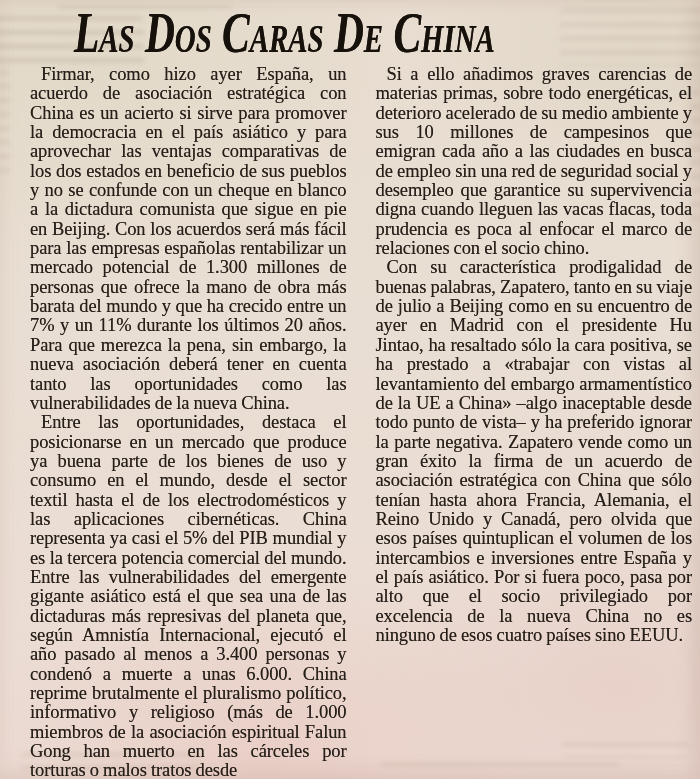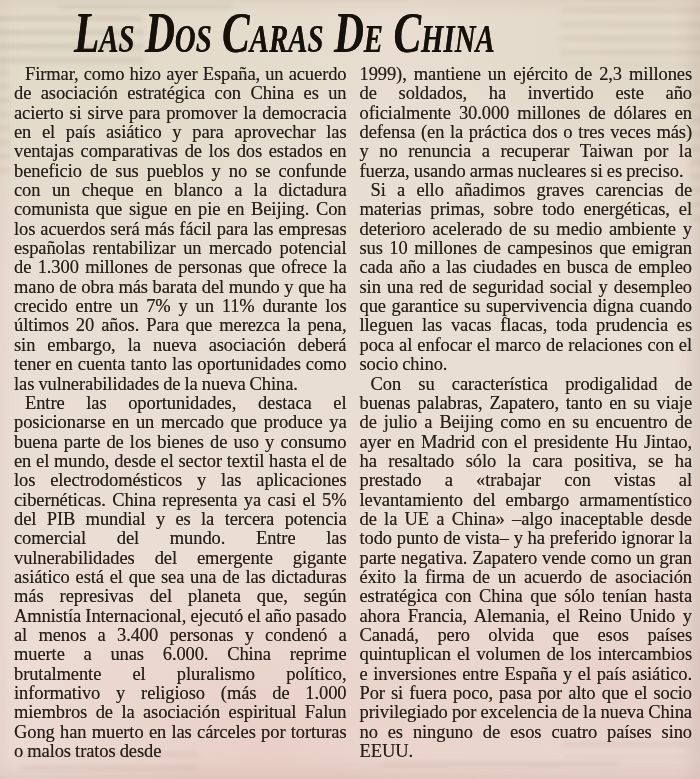--- a/index.html
+++ b/index.html
@@ -74,21 +74,21 @@
     letter-spacing: -0.1px;
   }
   .col { flex: 1 1 0; min-width: 0; }
   .col p {
     margin: 0;
     hyphens: auto;
     -webkit-hyphens: auto;
     word-spacing: -0.4px;
     text-shadow: 0 0 0.5px rgba(38,31,25,0.65);
   }
-  .col p.indent { text-indent: 11px; }
+  .col p.indent { text-indent: 11px; margin-left: 16px; }
 </style>
 </head>
 <body>
 
 <div class="paper">
 
   <div class="bleed strong" style="left:55px;  top:-8px;  width:180px; height:16px;"></div>
   <div class="bleed faint" style="left:240px; top:-6px;  width:170px; height:12px;"></div>
   <div class="bleed strong" style="left:585px; top:-7px;  width:70px;  height:14px;"></div>
   <div class="bleed" style="left:-6px;  top:16px;  width:150px; height:52px;"></div>
@@ -100,19 +100,18 @@
   <div class="bleed faint" style="left:380px; top:762px; width:240px; height:14px;"></div>
 
   <h1 class="masthead"><span class="masthead-inner">Las Dos Caras De China</span></h1>
 
   <div class="columns">
     <div class="col">
       <p class="indent">Firmar, como hizo ayer España, un acuerdo de asociación estratégica con China es un acierto si sirve para promover la democracia en el país asiático y para aprovechar las ventajas comparativas de los dos estados en beneficio de sus pueblos y no se confunde con un cheque en blanco a la dictadura comunista que sigue en pie en Beijing. Con los acuerdos será más fácil para las empresas españolas rentabilizar un mercado potencial de 1.300 millones de personas que ofrece la mano de obra más barata del mundo y que ha crecido entre un 7% y un 11% durante los últimos 20 años. Para que merezca la pena, sin embargo, la nueva asociación deberá tener en cuenta tanto las oportunidades como las vulnerabilidades de la nueva China.</p>
       <p class="indent">Entre las oportunidades, destaca el posicionarse en un mercado que produce ya buena parte de los bienes de uso y consumo en el mundo, desde el sector textil hasta el de los electrodomésticos y las aplicaciones cibernéticas. China representa ya casi el 5% del PIB mundial y es la tercera potencia comercial del mundo. Entre las vulnerabilidades del emergente gigante asiático está el que sea una de las dictaduras más represivas del planeta que, según Amnistía Internacional, ejecutó el año pasado al menos a 3.400 personas y condenó a muerte a unas 6.000. China reprime brutalmente el pluralismo político, informativo y religioso (más de 1.000 miembros de la asociación espiritual Falun Gong han muerto en las cárceles por torturas o malos tratos desde</p>
     </div>
     <div class="col">
-      <p>1999), mantiene un ejército de 2,3 millones de soldados, ha invertido este año oficialmente 30.000 millones de dólares en defensa (en la práctica dos o tres veces más) y no renuncia a recuperar Taiwan por la fuerza, usando armas nucleares si es preciso.</p>
       <p class="indent">Si a ello añadimos graves carencias de materias primas, sobre todo energéticas, el deterioro acelerado de su medio ambiente y sus 10 millones de campesinos que emigran cada año a las ciudades en busca de empleo sin una red de seguridad social y desempleo que garantice su supervivencia digna cuando lleguen las vacas flacas, toda prudencia es poca al enfocar el marco de relaciones con el socio chino.</p>
       <p class="indent">Con su característica prodigalidad de buenas palabras, Zapatero, tanto en su viaje de julio a Beijing como en su encuentro de ayer en Madrid con el presidente Hu Jintao, ha resaltado sólo la cara positiva, se ha prestado a «trabajar con vistas al levantamiento del embargo armamentístico de la UE a China» –algo inaceptable desde todo punto de vista– y ha preferido ignorar la parte negativa. Zapatero vende como un gran éxito la firma de un acuerdo de asociación estratégica con China que sólo tenían hasta ahora Francia, Alemania, el Reino Unido y Canadá, pero olvida que esos países quintuplican el volumen de los intercambios e inversiones entre España y el país asiático. Por si fuera poco, pasa por alto que el socio privilegiado por excelencia de la nueva China no es ninguno de esos cuatro países sino EEUU.</p>
     </div>
   </div>
 
 </div>
 
 </body></html>

